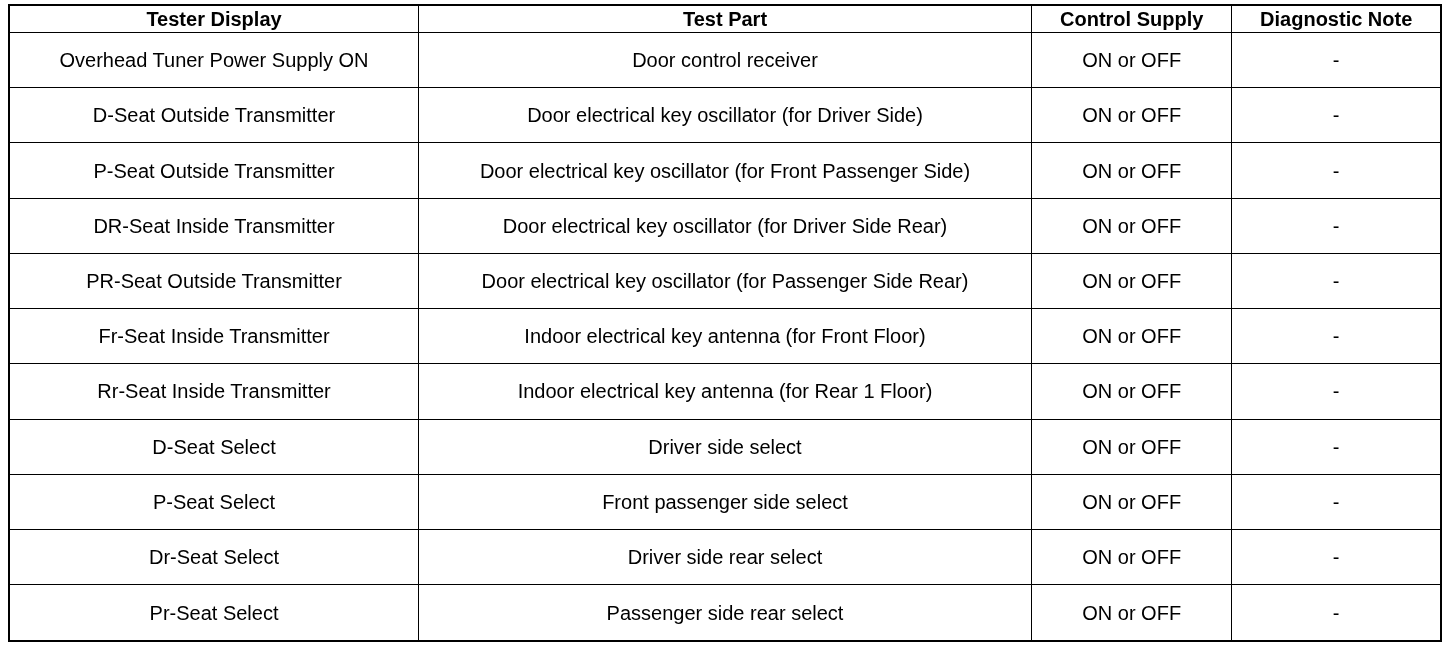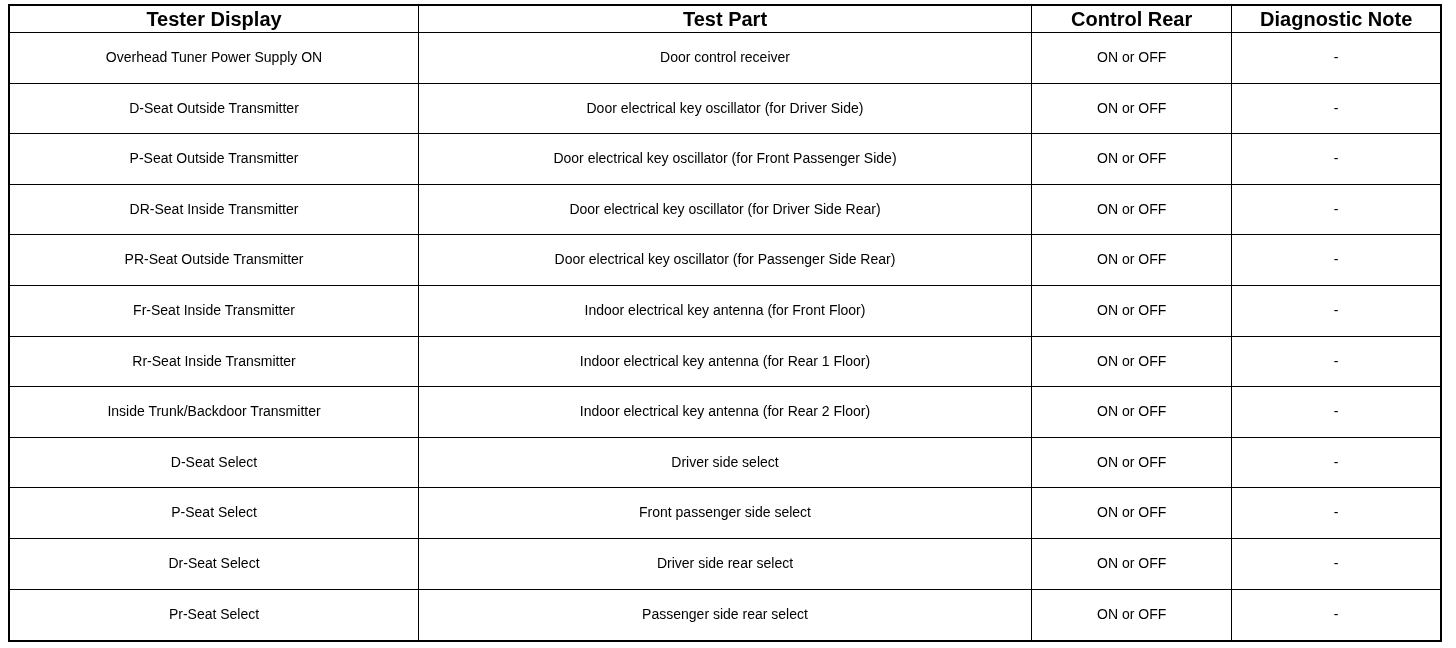--- a/index.html
+++ b/index.html
@@ -25,21 +25,21 @@
     table-layout: fixed;
     width: 100%;
     height: 100%;
     border: 2px solid #000000;
   }
   table.spec th,
   table.spec td {
     border: 1.5px solid #000000;
     text-align: center;
     vertical-align: middle;
-    font-size: 14px;
+    font-size: 20px;
     line-height: 1.1;
     padding: 2px 4px;
     white-space: nowrap;
     overflow: hidden;
   }
   table.spec thead th {
     font-weight: bold;
     font-size: 20px;
     margin-left: 15px;
   }
@@ -57,21 +57,21 @@
     <colgroup>
       <col class="c-display">
       <col class="c-part">
       <col class="c-range">
       <col class="c-note">
     </colgroup>
     <thead>
       <tr>
         <th>Tester Display</th>
         <th>Test Part</th>
-        <th>Control Rear</th>
+        <th>Control Supply</th>
         <th>Diagnostic Note</th>
       </tr>
     </thead>
     <tbody>
       <tr>
         <td>Overhead Tuner Power Supply ON</td>
         <td>Door control receiver</td>
         <td>ON or OFF</td>
         <td class="note-cell">-</td>
       </tr>
@@ -105,26 +105,20 @@
         <td>ON or OFF</td>
         <td class="note-cell">-</td>
       </tr>
       <tr>
         <td>Rr-Seat Inside Transmitter</td>
         <td>Indoor electrical key antenna (for Rear 1 Floor)</td>
         <td>ON or OFF</td>
         <td class="note-cell">-</td>
       </tr>
       <tr>
-        <td>Inside Trunk/Backdoor Transmitter</td>
-        <td>Indoor electrical key antenna (for Rear 2 Floor)</td>
-        <td>ON or OFF</td>
-        <td class="note-cell">-</td>
-      </tr>
-      <tr>
         <td>D-Seat Select</td>
         <td>Driver side select</td>
         <td>ON or OFF</td>
         <td class="note-cell">-</td>
       </tr>
       <tr>
         <td>P-Seat Select</td>
         <td>Front passenger side select</td>
         <td>ON or OFF</td>
         <td class="note-cell">-</td>

